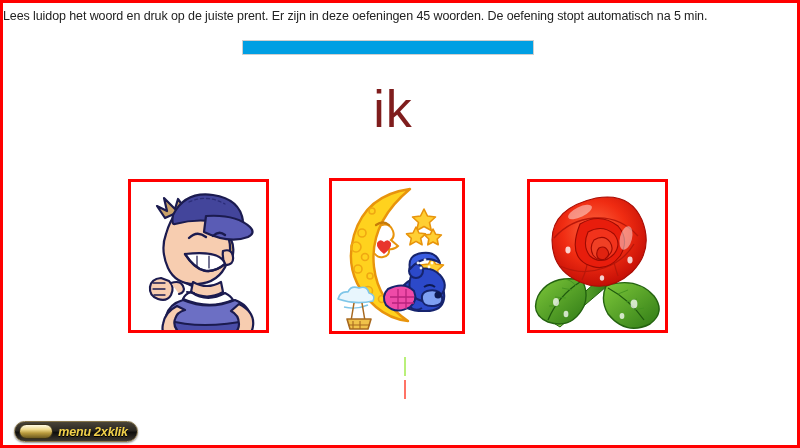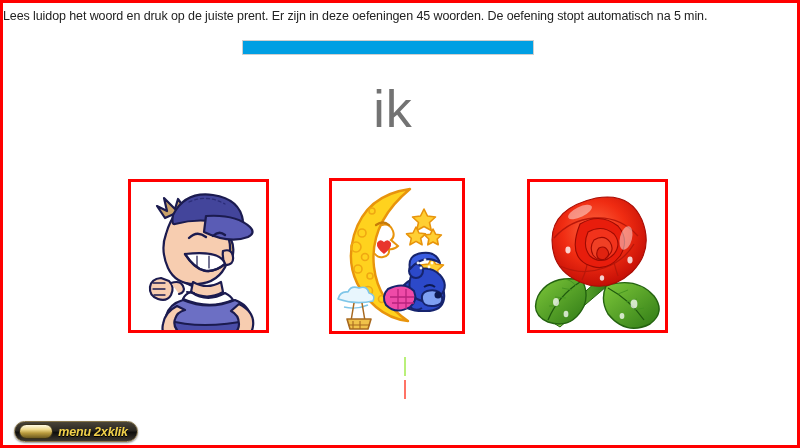--- a/index.html
+++ b/index.html
@@ -51,21 +51,21 @@
 
   
   #word {
     position: absolute;
     left: 0;
     top: 76px;
     width: 780px;
     text-align: center;
     font-size: 52px;
     line-height: 60px;
-    color: #737373;
+    color: #7f1d1d;
     font-weight: 400;
     letter-spacing: 1px;
   }
 
   
   .choice {
     position: absolute;
     box-sizing: border-box;
     border: 3px solid #ff0000;
     background: #ffffff;

